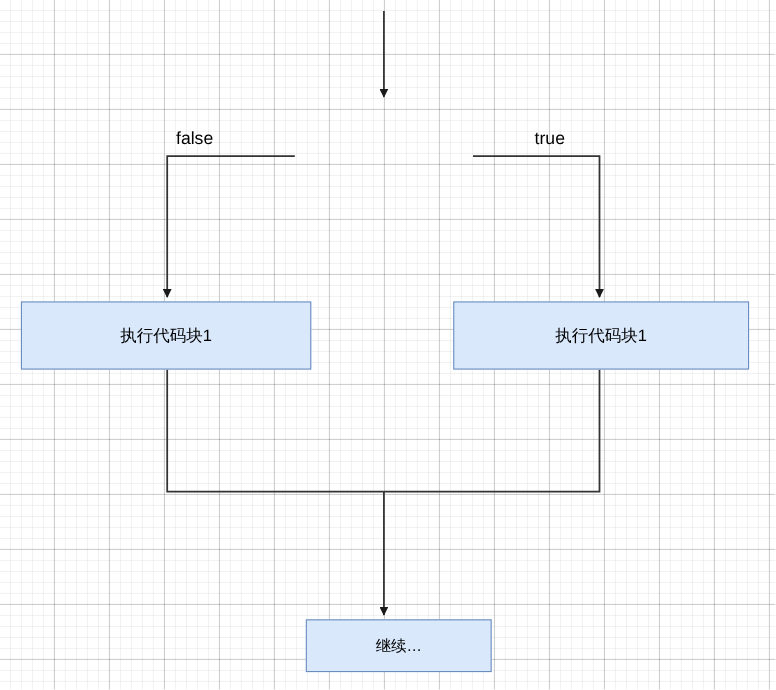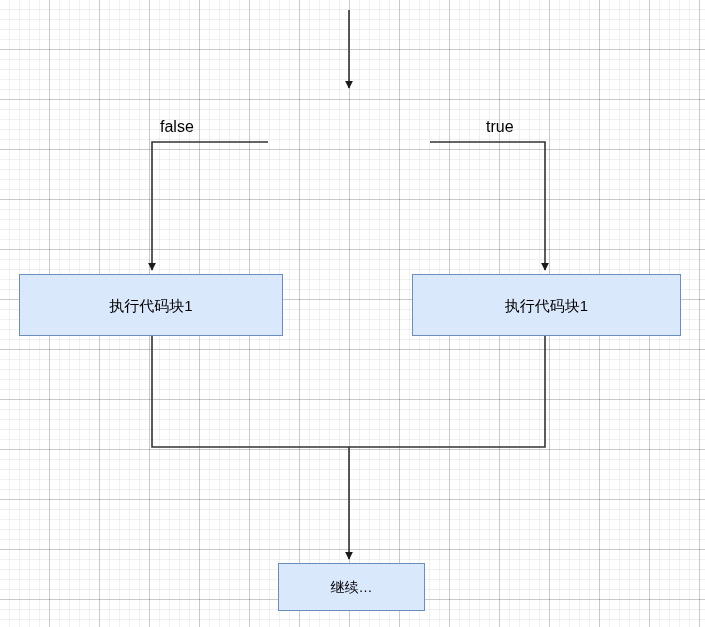--- a/index.html
+++ b/index.html
@@ -69,21 +69,21 @@
   .edge-label {
     position: absolute;
     color: #000000;
     font-size: 16px;
     line-height: 1;
     white-space: nowrap;
   }
   #node-cond   { left: 268px; top: 92px; }
   #node-true   { left: 19px;  top: 274px; width: 264px; height: 62px; }
   #node-false  { left: 412px; top: 274px; width: 269px; height: 62px; }
-  #node-cont   { left: 278px; top: 563px; width: 147px; height: 48px; font-size: 14px; }
+  #node-cont   { left: 278px; top: 563px; width: 169px; height: 48px; font-size: 14px; }
   #label-true  { left: 160px; top: 119px; }
   #label-false { left: 486px; top: 119px; }
 </style>
 </head>
 <body>
 
 <div id="canvas">
 
   <svg id="edges" viewBox="0 0 705 627" width="705" height="627" xmlns="http://www.w3.org/2000/svg">
     <defs>

